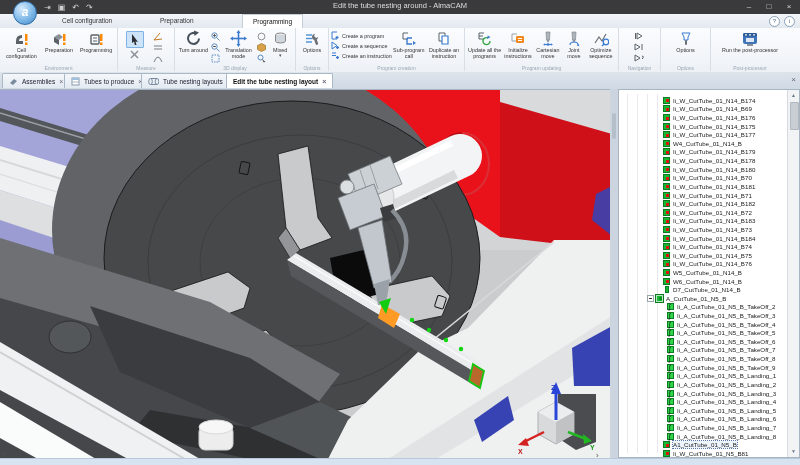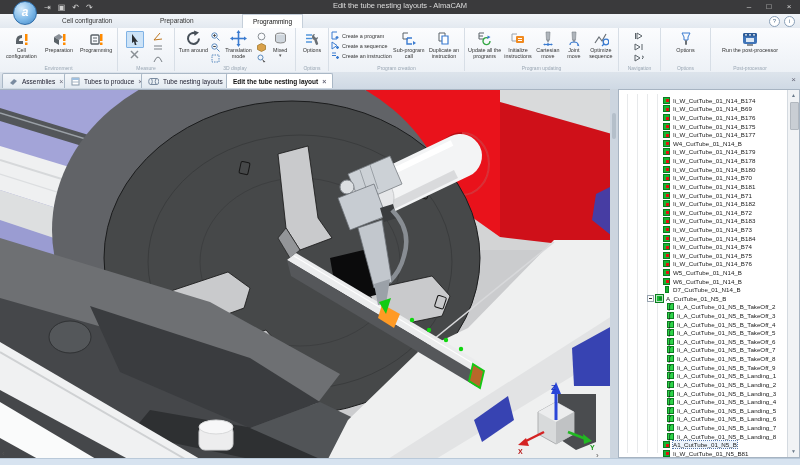--- a/index.html
+++ b/index.html
@@ -64,21 +64,21 @@
 </head>
 <body>
 
 <div class="titlebar">
   <div class="qicons">
     <span>⇥</span>
     <span>▣</span>
     <span>↶</span>
     <span>↷</span>
   </div>
-  <span class="title">Edit the tube nesting layouts - AlmaCAM</span>
+  <span class="title">Edit the tube nesting around - AlmaCAM</span>
   <span class="wctrl" style="right:42px;">–</span>
   <span class="wctrl" style="right:22px;">□</span>
   <span class="wctrl" style="right:2px;">×</span>
 </div>
 <div class="logo">a</div>
 
 <div class="rtabs">
   <span class="rtab" style="left:52px;">Cell configuration</span>
   <span class="rtab" style="left:150px;">Preparation</span>
   <span class="rtab active" style="left:242px;">Programming</span>

